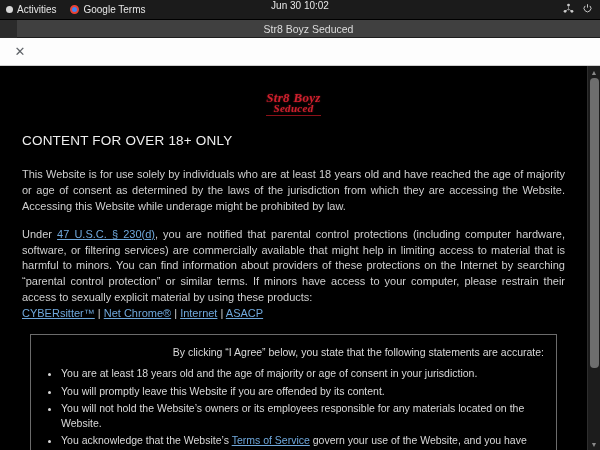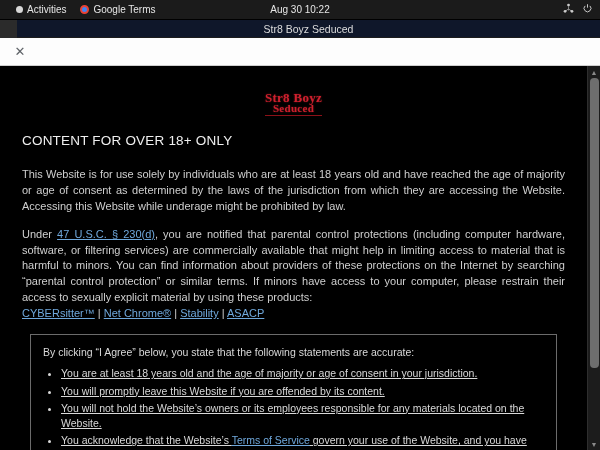--- a/index.html
+++ b/index.html
@@ -10,25 +10,23 @@
     background: #000;
     font-family: "Liberation Sans", sans-serif;
   }
 
   
   .topbar {
     height: 20px;
     background: #1b1b1b;
     color: #e6e6e6;
     display: flex;
-    align-items: center;
     font-size: 10px;
     position: relative;
     border-bottom: 1px solid #000;
-    padding-left: 10px;
   }
   .topbar-left {
     display: flex; align-items: center; gap: 14px;
     padding-left: 6px;
   }
   .tb-item { display: flex; align-items: center; gap: 4px; cursor: default; }
   .dot {
     width: 7px; height: 7px; border-radius: 50%;
     background: #d8d8d8; display: inline-block;
   }
@@ -53,21 +51,21 @@
   
   .window {
     width: 600px;
     height: 430px;
     background: #2b2b2b;
     display: flex;
     flex-direction: column;
   }
   .titlebar {
     height: 18px;
-    background: #0f172a;
+    background: #404040;
     color: #dcdcdc;
     font-size: 10.5px;
     display: flex;
     align-items: center;
     justify-content: center;
     border-bottom: 1px solid #1d1d1d;
     margin-left: 17px;
   }
 
   
@@ -106,20 +104,21 @@
     overflow: hidden;
   }
   .logo {
     text-align: center;
     margin: 8px 0 14px 0;
   }
   .logo-mark {
     display: inline-block;
     color: #cf1f2e;
     font-family: "Liberation Serif", serif;
+    font-style: italic;
     font-weight: bold;
     font-size: 13px;
     line-height: 1.05;
     letter-spacing: .3px;
     text-shadow: 0 0 2px rgba(255,60,60,.4);
     padding: 1px 6px;
   }
   .logo-mark .l2 {
     display: block;
     font-size: 11px;
@@ -143,26 +142,26 @@
   a.lnk { color: #6fa8dc; text-decoration: underline; }
   .sep { color: #cfcfcf; }
 
   .agreement {
     border: 1px solid #6b6b6b;
     margin: 6px 8px 12px 8px;
     padding: 10px 12px 10px 12px;
     font-size: 10.5px;
     color: #d9d9d9;
   }
-  .agreement .intro { margin: 0 0 6px 0; }
+  .agreement .intro { margin: 0 0 6px 0; text-align: right; }
   .agreement ul {
     margin: 0 0 8px 0;
     padding-left: 18px;
   }
-  .agreement li { margin-bottom: 2px; text-decoration: underline; }
+  .agreement li { margin-bottom: 2px; }
 
   
   .scrollbar {
     width: 13px;
     background: #1c1c1c;
     border-left: 1px solid #2e2e2e;
     position: relative;
     flex: 0 0 13px;
   }
   .scroll-arrow {
@@ -187,21 +186,21 @@
   <div class="topbar-left">
     <div class="tb-item">
       <span class="dot"></span>
       <span>Activities</span>
     </div>
     <div class="tb-item">
       <span class="chrome-dot"></span>
       <span>Google Terms</span>
     </div>
   </div>
-  <div class="topbar-center">Aug 30 10:22</div>
+  <div class="topbar-center">Jun 30 10:02</div>
   <div class="topbar-right">
     <span class="ic">
       <svg width="11" height="11" viewBox="0 0 16 16">
           <g fill="#dcdcdc">
             <circle cx="8" cy="3" r="2"></circle>
             <circle cx="3" cy="12" r="2"></circle>
             <circle cx="13" cy="12" r="2"></circle>
             <path d="M7.6 5h.8v6h-.8z"></path>
             <path d="M3.6 11.2l4-3 .5.7-4 3z"></path>
             <path d="M12.4 11.2l-4-3-.5.7 4 3z"></path>
@@ -239,21 +238,21 @@
         </span>
       </div>
 
       <h1 class="headline">CONTENT FOR OVER 18+ ONLY</h1>
 
       <p class="para">This Website is for use solely by individuals who are at least 18 years old and have reached the age of majority or age of consent as determined by the laws of the jurisdiction from which they are accessing the Website. Accessing this Website while underage might be prohibited by law.</p>
 
       <p class="para">
         <span>Under </span><a class="lnk" href="#">47 U.S.C. § 230(d)</a><span>, you are notified that parental control protections (including computer hardware, software, or filtering services) are commercially available that might help in limiting access to material that is harmful to minors. You can find information about providers of these protections on the Internet by searching “parental control protection” or similar terms. If minors have access to your computer, please restrain their access to sexually explicit material by using these products:</span>
         <br>
-        <a class="lnk" href="#">CYBERsitter™</a><span class="sep"> | </span><a class="lnk" href="#">Net Chrome®</a><span class="sep"> | </span><a class="lnk" href="#">Stability</a><span class="sep"> | </span><a class="lnk" href="#">ASACP</a>
+        <a class="lnk" href="#">CYBERsitter™</a><span class="sep"> | </span><a class="lnk" href="#">Net Chrome®</a><span class="sep"> | </span><a class="lnk" href="#">Internet</a><span class="sep"> | </span><a class="lnk" href="#">ASACP</a>
       </p>
 
       <div class="agreement">
         <p class="intro">By clicking “I Agree” below, you state that the following statements are accurate:</p>
         <ul>
           <li>You are at least 18 years old and the age of majority or age of consent in your jurisdiction.</li>
           <li>You will promptly leave this Website if you are offended by its content.</li>
           <li>You will not hold the Website’s owners or its employees responsible for any materials located on the Website.</li>
           <li><span>You acknowledge that the Website’s </span><a class="lnk" href="#">Terms of Service</a><span> govern your use of the Website, and you have reviewed and agree to be bound by the </span></li>
         </ul>

